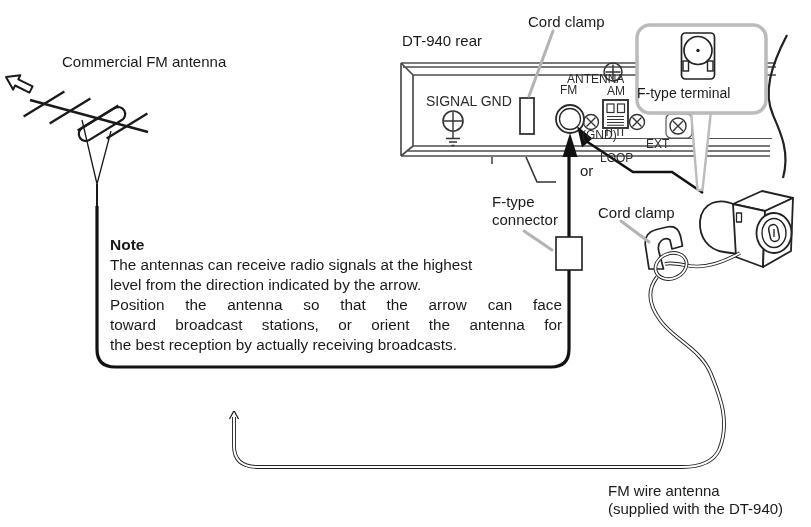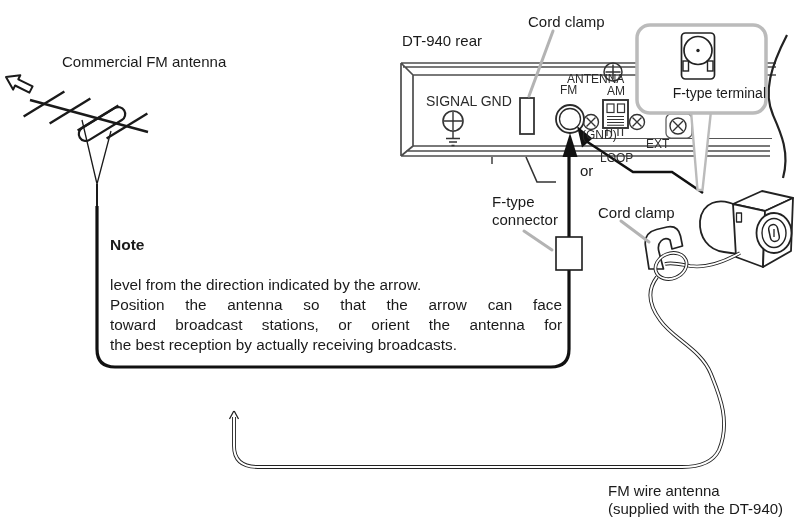--- a/index.html
+++ b/index.html
@@ -5,21 +5,21 @@
   html,body{margin:0;padding:0;background:#fff;}
   .stage{position:relative;width:811px;height:527px;background:#fff;overflow:hidden;
          font-family:"Liberation Sans","DejaVu Sans",sans-serif;color:#1a1a1a;}
   .stage svg{position:absolute;left:0;top:0;}
   .label{position:absolute;white-space:nowrap;font-size:15px;line-height:16px;color:#1a1a1a;}
   .panel-label{position:absolute;white-space:nowrap;font-size:12px;line-height:10px;color:#2b2b2b;}
   .note-title{position:absolute;left:110px;top:236px;font-size:15.5px;font-weight:bold;}
   .note-line{position:absolute;left:110px;width:452px;font-size:15.3px;line-height:20px;white-space:nowrap;}
   .note-line.just{white-space:normal;text-align:justify;text-align-last:justify;}
   .two-line{line-height:17.5px;}
-  .bubble-text{position:absolute;left:637px;top:85px;width:129px;text-align:right;font-size:14px;}
+  .bubble-text{position:absolute;left:637px;top:85px;width:129px;text-align:left;font-size:14px;}
 </style>
 </head>
 <body>
 
 <div class="stage">
 
   <svg width="811" height="527" viewBox="0 0 811 527">
 
     <g stroke="#1a1a1a" fill="none">
       <line x1="30" y1="100" x2="148" y2="132" stroke-width="2.4"></line>
@@ -140,18 +140,19 @@
 
   <div class="panel-label" style="left:426px;top:96px;font-size:14px">SIGNAL GND</div>
   <div class="panel-label" style="left:567px;top:74px">ANTENNA</div>
   <div class="panel-label" style="left:560px;top:85px">FM</div>
   <div class="panel-label" style="left:607px;top:86px">AM</div>
   <div class="panel-label" style="left:582px;top:130px">(GND)</div>
   <div class="panel-label" style="left:600px;top:153px">LOOP</div>
   <div class="panel-label" style="left:646px;top:139px">EXT</div>
 
   <div class="note-title">Note</div>
+  <div class="note-line" style="top:255px">The antennas can receive radio signals at the highest</div>
   <div class="note-line" style="top:275px">level from the direction indicated by the arrow.</div>
   <div class="note-line just" style="top:295px">Position the antenna so that the arrow can face</div>
   <div class="note-line just" style="top:315px">toward broadcast stations, or orient the antenna for</div>
   <div class="note-line" style="top:335px">the best reception by actually receiving broadcasts.</div>
 
 </div>
 
 </body></html>

